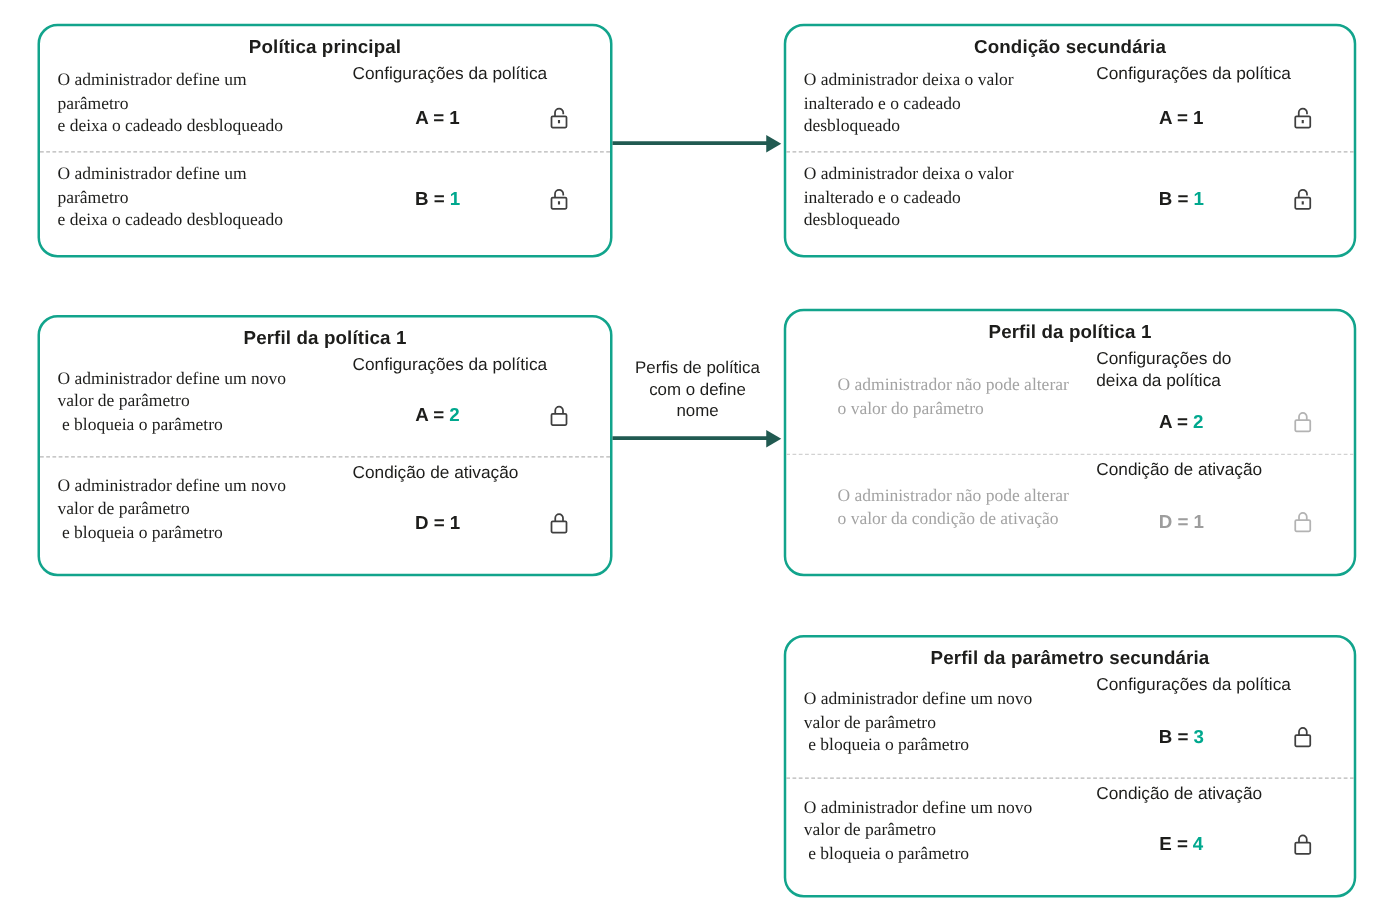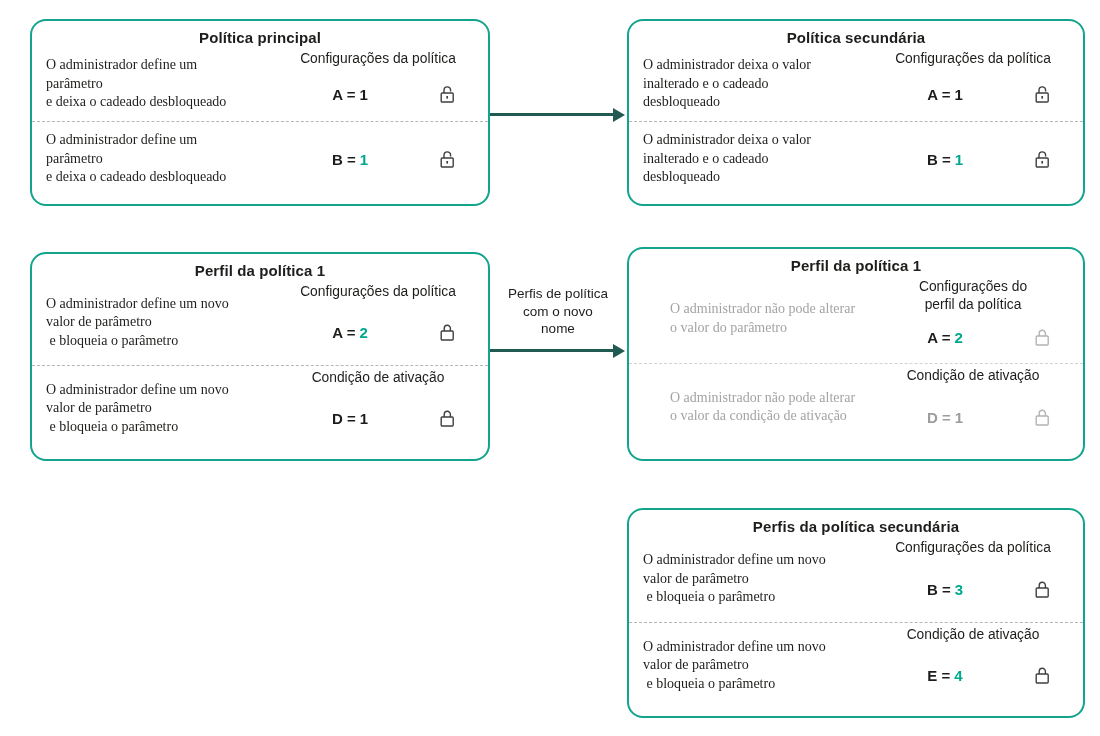--- a/index.html
+++ b/index.html
@@ -44,21 +44,21 @@
     grid-area:desc;
     align-self:center;
     white-space:pre-line;
     font-size:14px;
     line-height:18.5px;
     color:var(--dark);
     font-family:Liberation Serif, serif;
   }
   .hdr{
     grid-area:hdr;
-    text-align:center;
+    text-align:left;
     font-size:13.8px;
     line-height:17.5px;
     white-space:pre-line;
     padding-top:3px;
     color:var(--dark);
   }
   .val{
     grid-area:val;
     align-self:center;
     justify-self:center;
@@ -154,21 +154,21 @@
             <line x1="10.2" y1="12" x2="10.2" y2="14.6" stroke-width="1.7"></line>
           </svg>
         </div>
       </div>
     </div>
   </section>
 
   <div class="arrow" style="left:490px;top:113px;width:124px"></div>
 
   <section class="box" style="left:627px;top:19px;width:458px;height:187px">
-    <h2 class="box-title">Política secundária</h2>
+    <h2 class="box-title">Condição secundária</h2>
     <div class="sec">
       <div class="grid">
         <div class="desc">O administrador deixa o valor
 inalterado e o cadeado
 desbloqueado</div>
         <div class="hdr">Configurações da política</div>
         <div class="val">
           <span class="param">A =</span><span class="num">1</span>
         </div>
         <div class="lock">
@@ -233,32 +233,32 @@
           <svg width="21" height="21" viewBox="0 0 21 21" fill="none" stroke="currentColor" stroke-width="1.4">
             <rect x="4.2" y="9" width="12" height="9" rx="1"></rect>
             <path d="M7.2 9 V6.4 a3.1 3.1 0 0 1 6.2 0 V9"></path>
           </svg>
         </div>
       </div>
     </div>
   </section>
 
   <div class="arrow-label" style="left:487px;top:285px">Perfis de política
-com o novo
+com o define
 nome</div>
   <div class="arrow" style="left:490px;top:349px;width:124px"></div>
 
   <section class="box" style="left:627px;top:247px;width:458px;height:214px">
     <h2 class="box-title">Perfil da política 1</h2>
     <div class="sec">
       <div class="grid muted">
         <div class="desc">O administrador não pode alterar
 o valor do parâmetro</div>
         <div class="hdr">Configurações do
-perfil da política</div>
+deixa da política</div>
         <div class="val">
           <span class="param">A =</span><span class="num teal">2</span>
         </div>
         <div class="lock">
           <svg width="21" height="21" viewBox="0 0 21 21" fill="none" stroke="currentColor" stroke-width="1.4">
             <rect x="4.2" y="9" width="12" height="9" rx="1"></rect>
             <path d="M7.2 9 V6.4 a3.1 3.1 0 0 1 6.2 0 V9"></path>
           </svg>
         </div>
       </div>
@@ -276,21 +276,21 @@
           <svg width="21" height="21" viewBox="0 0 21 21" fill="none" stroke="currentColor" stroke-width="1.4">
             <rect x="4.2" y="9" width="12" height="9" rx="1"></rect>
             <path d="M7.2 9 V6.4 a3.1 3.1 0 0 1 6.2 0 V9"></path>
           </svg>
         </div>
       </div>
     </div>
   </section>
 
   <section class="box" style="left:627px;top:508px;width:458px;height:210px">
-    <h2 class="box-title">Perfis da política secundária</h2>
+    <h2 class="box-title">Perfil da parâmetro secundária</h2>
     <div class="sec">
       <div class="grid">
         <div class="desc">O administrador define um novo
 valor de parâmetro
 &nbsp;e bloqueia o parâmetro</div>
         <div class="hdr">Configurações da política</div>
         <div class="val">
           <span class="param">B =</span><span class="num teal">3</span>
         </div>
         <div class="lock">

